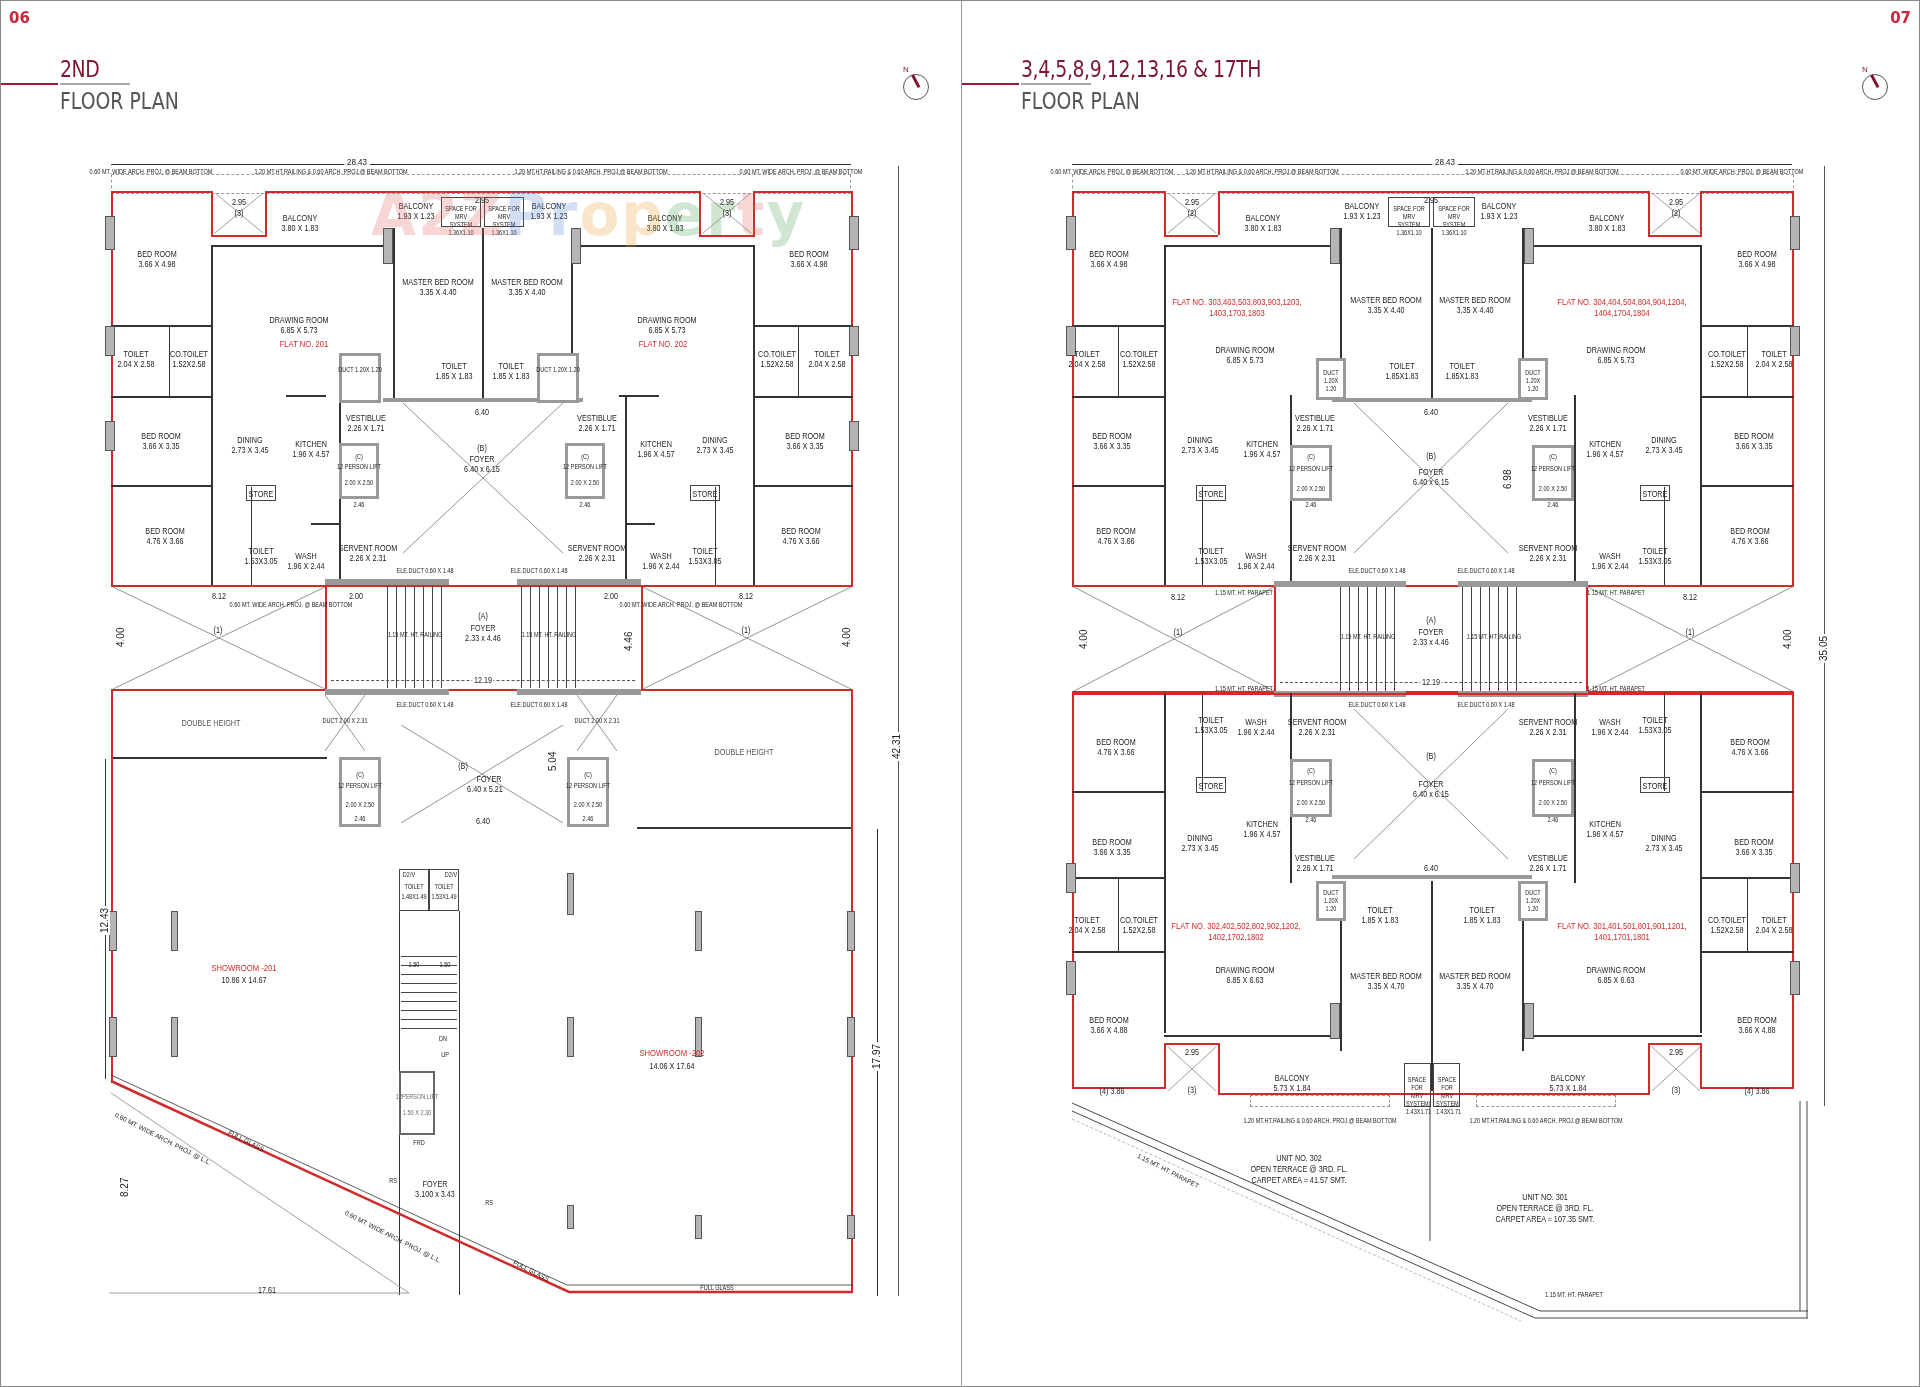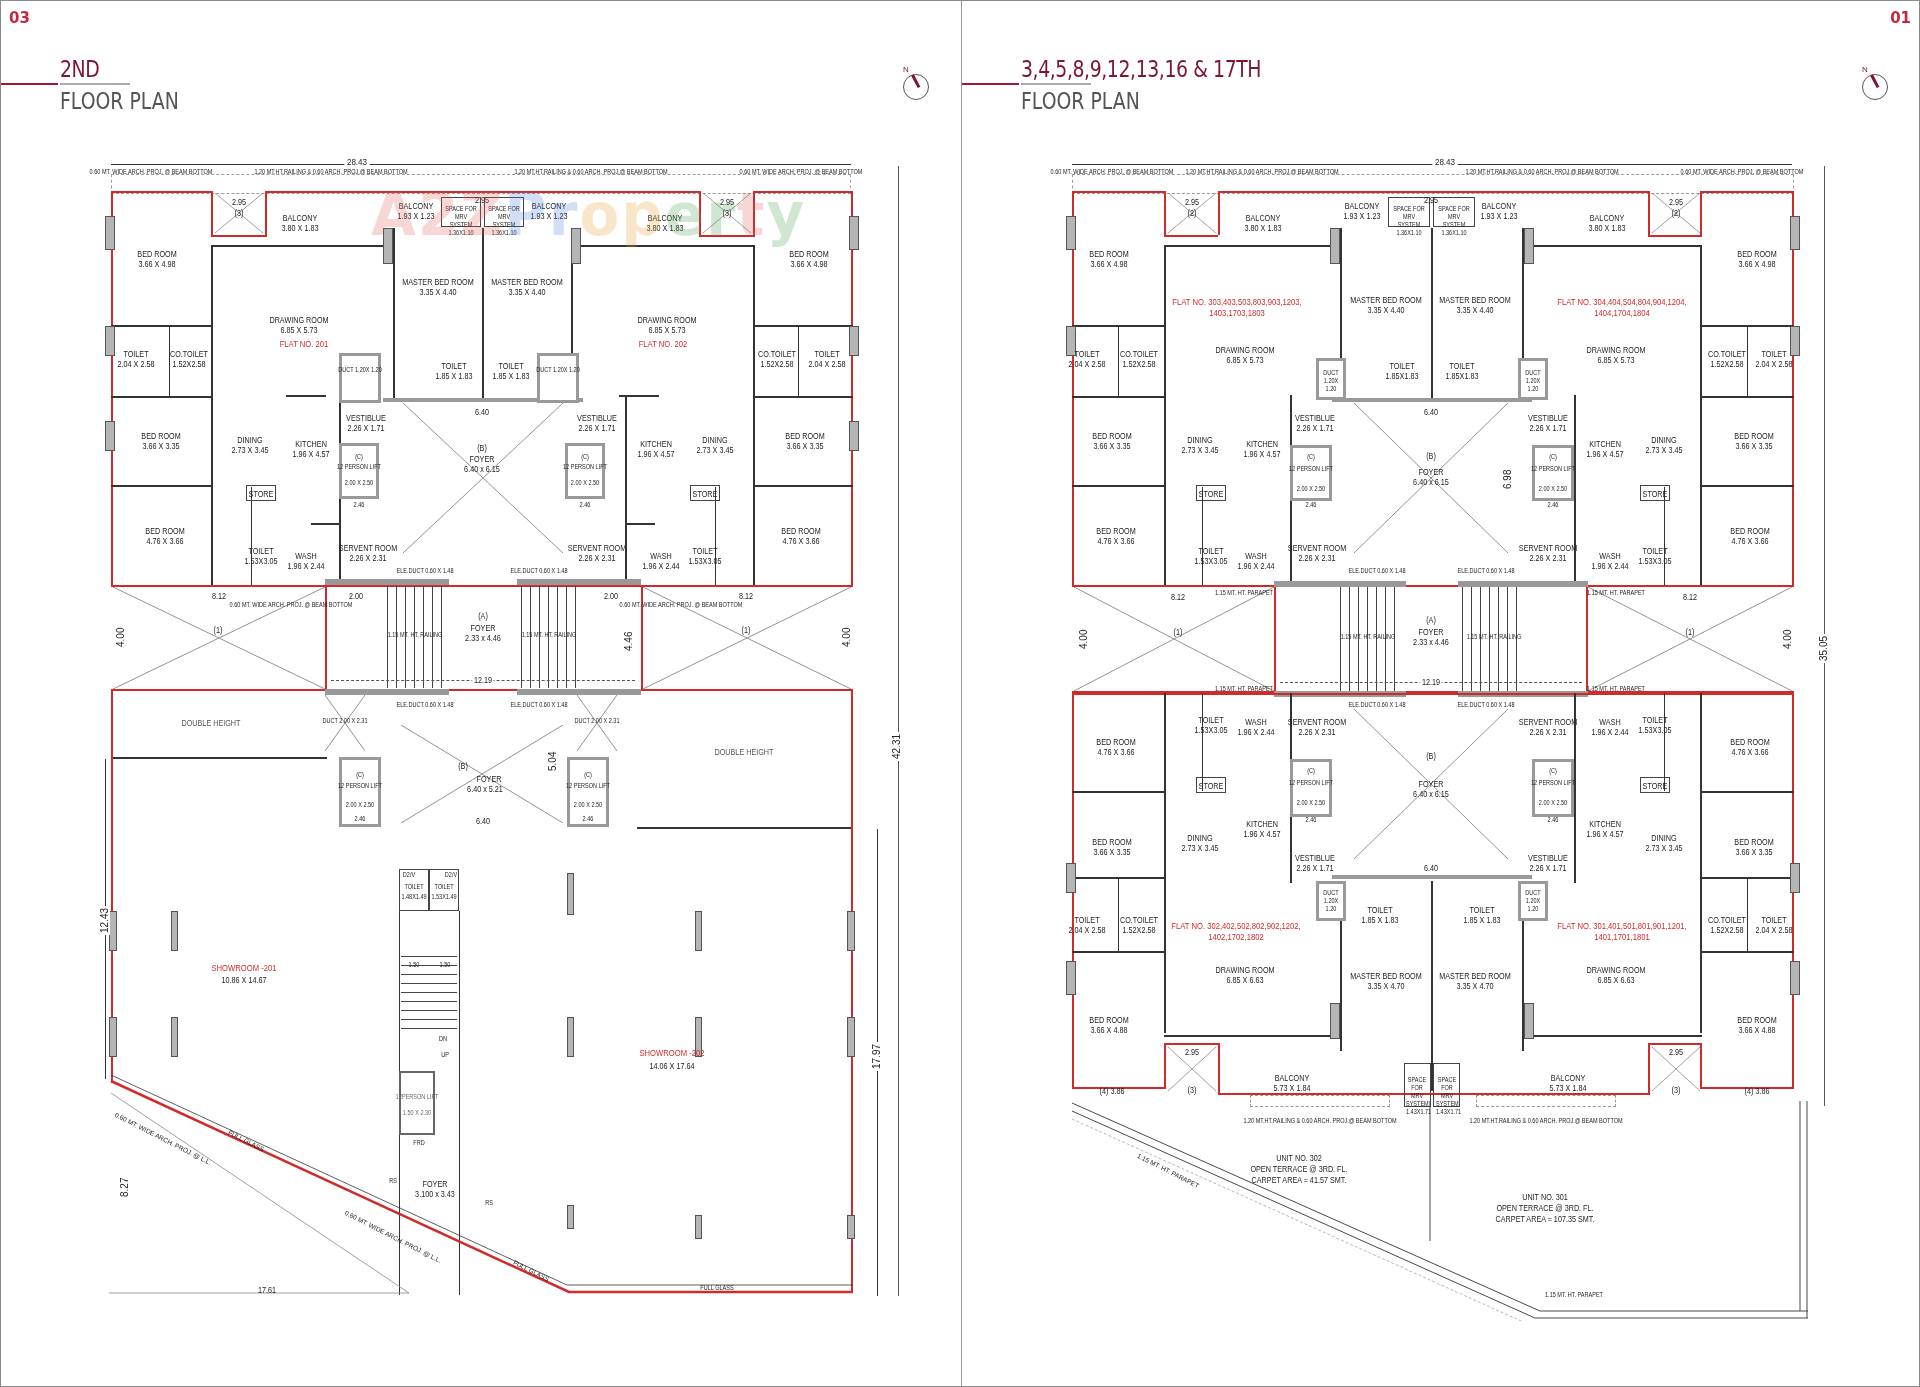--- a/index.html
+++ b/index.html
@@ -49,21 +49,21 @@
 
   .watermark { position: absolute; font-family: "DejaVu Sans", sans-serif; color: rgba(160,160,160,0.28); white-space: nowrap; pointer-events: none; }
   .wm-logo { position: absolute; font-family: "DejaVu Sans", sans-serif; font-size: 58px; font-weight: bold; letter-spacing: 2px; pointer-events: none; opacity: 0.25; white-space: nowrap; }
 </style>
 </head>
 <body>
 
 <div class="spread">
 
   <div class="page left">
-    <div class="page-num">03</div>
+    <div class="page-num">06</div>
 
     <div class="title-block">
       <div class="title-rule-left"></div>
       <div class="title-top">2ND</div>
       <div class="title-underline"></div>
       <div class="title-bottom">FLOOR PLAN</div>
     </div>
 
     <div class="compass">
       <span class="n">N</span>
@@ -388,21 +388,21 @@
       <div class="line-dark" style="left:104px;top:758px;width:1px;height:320px;"></div>
       <div class="vdim" style="left:98px;top:934px;background:#fff;padding:0 2px;">12.43</div>
     </div>
 
     <div class="wm-logo" style="left:370px;top:180px;">
       <span style="color:#e06060;">A</span><span style="color:#e06060;">2</span><span style="color:#e06060;">Z</span><span style="color:#4a7fd0;">P</span><span style="color:#4a7fd0;">r</span><span style="color:#e8a030;">o</span><span style="color:#e8a030;">p</span><span style="color:#4aa050;">e</span><span style="color:#4aa050;">r</span><span style="color:#e06060;">t</span><span style="color:#4aa050;">y</span>
     </div>
   </div>
 
   <div class="page right">
-    <div class="page-num">01</div>
+    <div class="page-num">07</div>
 
     <div class="title-block">
       <div class="title-rule-left"></div>
       <div class="title-top">3,4,5,8,9,12,13,16 &amp; 17TH</div>
       <div class="title-underline"></div>
       <div class="title-bottom">FLOOR PLAN</div>
     </div>
 
     <div class="compass">
       <span class="n">N</span>

